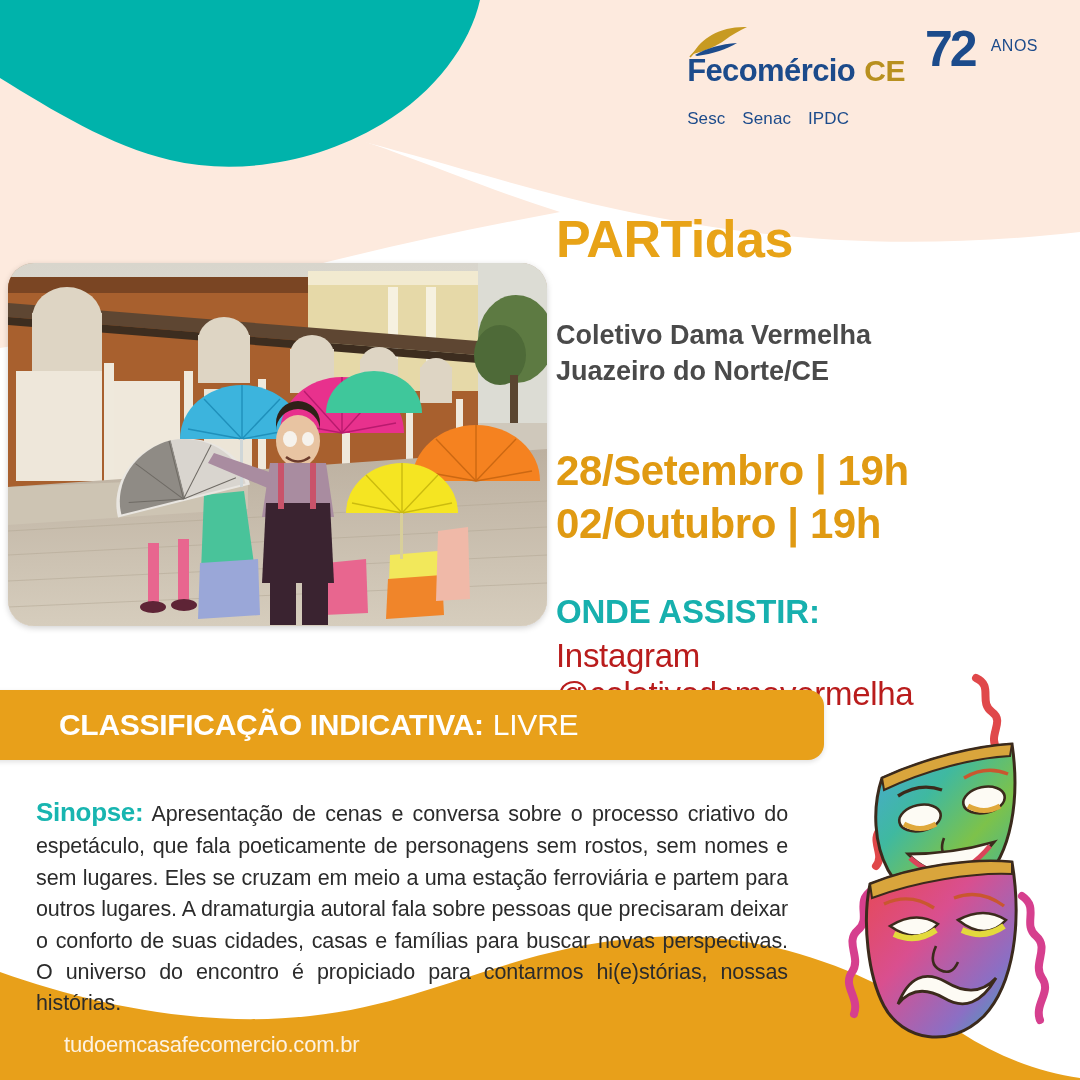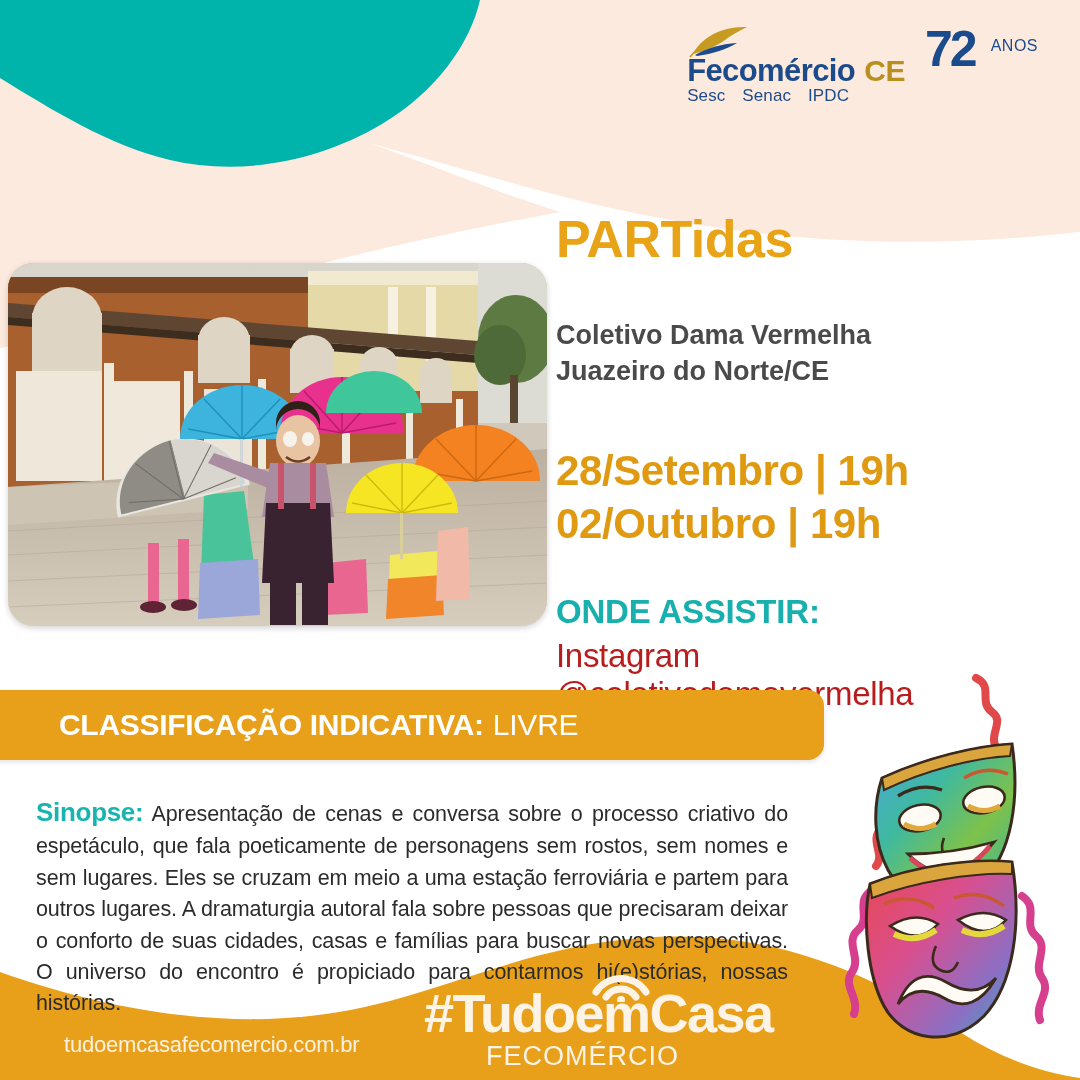--- a/index.html
+++ b/index.html
@@ -57,21 +57,21 @@
   .fec-ce {
     font-size: 30px;
     font-weight: bold;
     color: #b8901f;
     letter-spacing: -0.4px;
     line-height: 1;
   }
   .fec-subbrands {
     display: flex;
     gap: 17px;
-    margin-top: 0;
+    margin-top: 23px;
     font-size: 17px;
     color: #1c4b8b;
     letter-spacing: 0.1px;
   }
   .anos-logo {
     position: relative;
     display: flex;
     flex-direction: row;
     align-items: center;
     margin-top: 4px;
@@ -486,29 +486,20 @@
       <span class="class-value">LIVRE</span>
     </div>
   </div>
 
   <p class="synopsis">
     <span class="synopsis-label">Sinopse:</span><span> Apresentação de cenas e conversa sobre o processo criativo do espetáculo, que fala poeticamente de personagens sem rostos, sem nomes e sem lugares. Eles se cruzam em meio a uma estação ferroviária e partem para outros lugares. A dramaturgia autoral fala sobre pessoas que precisaram deixar o conforto de suas cidades, casas e famílias para buscar novas perspectivas. O universo do encontro é propiciado para contarmos hi(e)stórias, nossas histórias.</span>
   </p>
 
   <div class="site-url">tudoemcasafecomercio.com.br</div>
 
-  <div class="tudoemcasa">
-    <svg class="wifi-icon" width="58" height="36" viewBox="0 0 58 36">
-      <path d="M4,26 a30,30 0 0 1 50,0" stroke="#fdf3e6" stroke-width="7" fill="none" stroke-linecap="round"></path>
-      <path d="M14,31 a18,18 0 0 1 30,0" stroke="#fdf3e6" stroke-width="7" fill="none" stroke-linecap="round"></path>
-      <circle cx="29" cy="34" r="4" fill="#fdf3e6"></circle>
-    </svg>
-    <div class="tec-main">#TudoemCasa</div>
-    <div class="tec-sub">FECOMÉRCIO</div>
-  </div>
 
   <svg class="masks" viewBox="0 0 250 420">
     <defs>
       <linearGradient id="maskTop" x1="0" y1="0" x2="1" y2="1">
         <stop offset="0%" stop-color="#4aa7d8"></stop>
         <stop offset="35%" stop-color="#3fb9a0"></stop>
         <stop offset="65%" stop-color="#7dc24a"></stop>
         <stop offset="100%" stop-color="#35b2ab"></stop>
       </linearGradient>
       <linearGradient id="maskBot" x1="0" y1="0" x2="1" y2="1">

